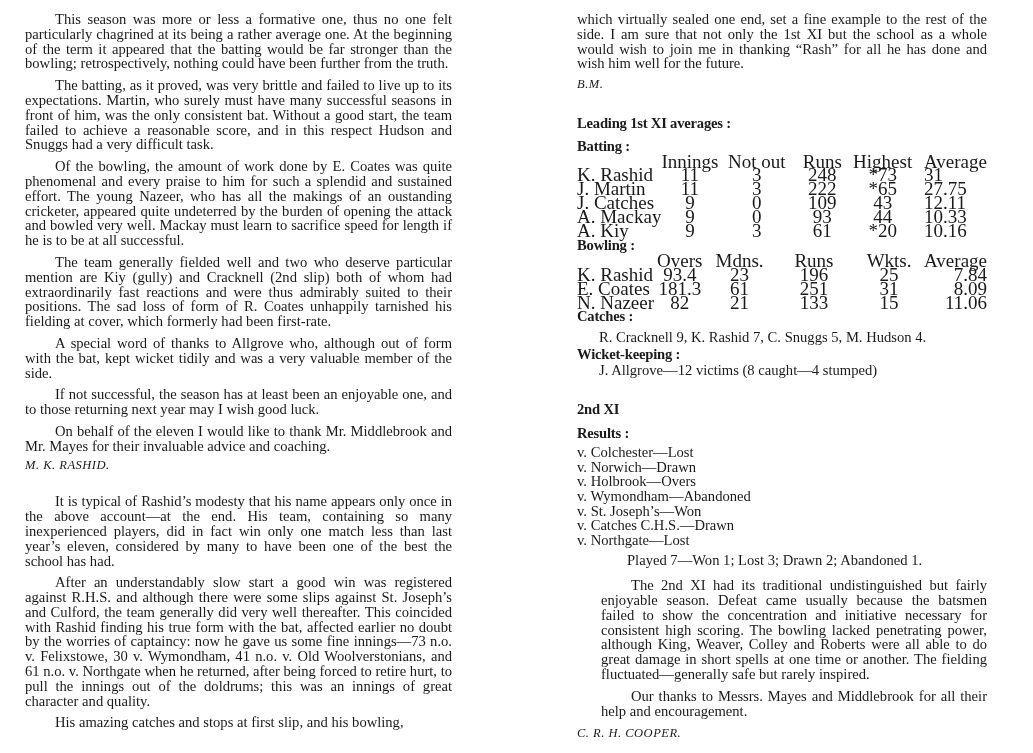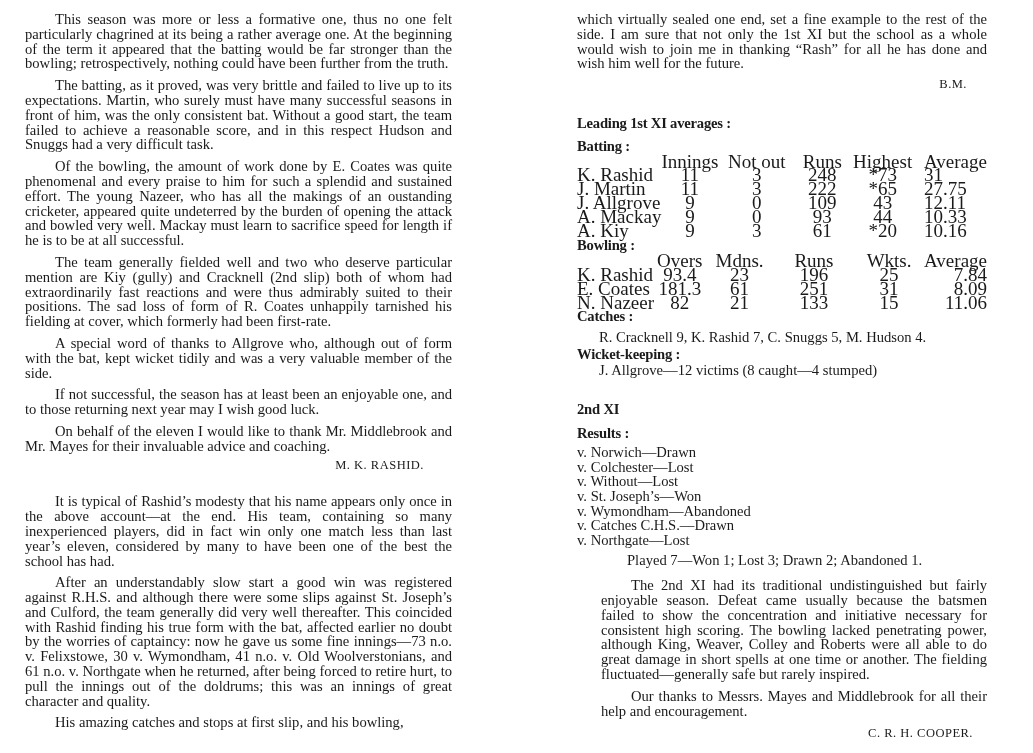--- a/index.html
+++ b/index.html
@@ -10,21 +10,21 @@
     position: relative;
   }
   .page {
     position: absolute; top: 0; height: 569px;
     font-size: 14.6px; line-height: 14.8px;
   }
   .left { left: 25px; width: 427px; }
   .right { left: 577px; width: 410px; }
   p { margin: 0; text-align: justify; text-indent: 30px; }
   .left p { margin-bottom: 7px; }
-  .sig { text-align: right; letter-spacing: 0.5px; font-size: 12.5px; margin: 4px 0 0 0; }
+  .sig { letter-spacing: 0.5px; font-size: 12.5px; margin: 4px 0 0 0; font-style: italic; }
   .left .sig { padding-right: 28px; margin-bottom: 22px; }
   .right .sig-bm { padding-right: 20px; margin: 6px 0 24px 0; font-size: 12.5px; }
   h3 { margin: 0; font-size: 14.6px; font-weight: bold; letter-spacing: -0.2px; }
   .h-lead { margin-bottom: 8px; }
   .sub { margin: 0 0 1px 0; }
   table { border-collapse: collapse; font-size: 19px; line-height: 13.9px; }
   td, th { padding: 0; font-weight: normal; white-space: nowrap; }
   .bat td:nth-child(1), .bat th:nth-child(1) { width: 72px; text-align: left; }
   .bat td:nth-child(2), .bat th:nth-child(2) { width: 52px; text-align: center; }
   .bat td:nth-child(3), .bat th:nth-child(3) { width: 90px; text-align: center; }
@@ -93,21 +93,21 @@
       </tr>
       <tr>
         <td>J. Martin</td>
         <td>11</td>
         <td>3</td>
         <td>222</td>
         <td>*65</td>
         <td>27.75</td>
       </tr>
       <tr>
-        <td>J. Allgrove</td>
+        <td>J. Catches</td>
         <td>9</td>
         <td>0</td>
         <td>109</td>
         <td>43</td>
         <td>12.11</td>
       </tr>
       <tr>
         <td>A. Mackay</td>
         <td>9</td>
         <td>0</td>
@@ -167,25 +167,25 @@
   </table>
 
   <h3 class="sub">Catches :</h3>
   <div class="indent">R. Cracknell 9, K. Rashid 7, C. Snuggs 5, M. Hudson 4.</div>
   <h3 class="sub">Wicket-keeping :</h3>
   <div class="indent2">J. Allgrove—12 victims (8 caught—4 stumped)</div>
 
   <h3 style="margin-bottom:10px">2nd XI</h3>
   <h3 style="margin-bottom:4px">Results :</h3>
   <ul class="results">
+    <li>v. Colchester—Lost</li>
     <li>v. Norwich—Drawn</li>
-    <li>v. Colchester—Lost</li>
-    <li>v. Without—Lost</li>
+    <li>v. Holbrook—Overs</li>
+    <li>v. Wymondham—Abandoned</li>
     <li>v. St. Joseph’s—Won</li>
-    <li>v. Wymondham—Abandoned</li>
     <li>v. Catches C.H.S.—Drawn</li>
     <li>v. Northgate—Lost</li>
   </ul>
   <div class="summary">Played 7—Won 1; Lost 3; Drawn 2; Abandoned 1.</div>
   <p class="body">The 2nd XI had its traditional undistinguished but fairly enjoyable season. Defeat came usually because the batsmen failed to show the concentration and initiative necessary for consistent high scoring. The bowling lacked penetrating power, although King, Weaver, Colley and Roberts were all able to do great damage in short spells at one time or another. The fielding fluctuated—generally safe but rarely inspired.</p>
   <p class="body">Our thanks to Messrs. Mayes and Middlebrook for all their help and encouragement.</p>
   <div class="sig sig-c">C. R. H. COOPER.</div>
 </div>
 
 </body></html>

